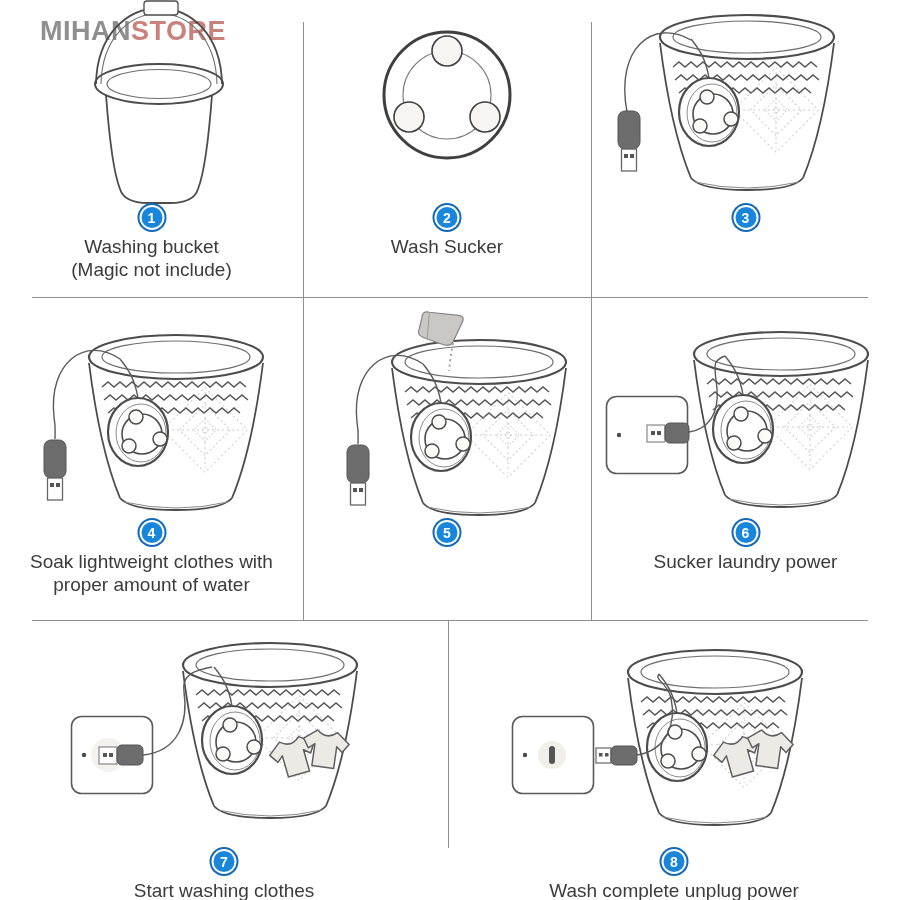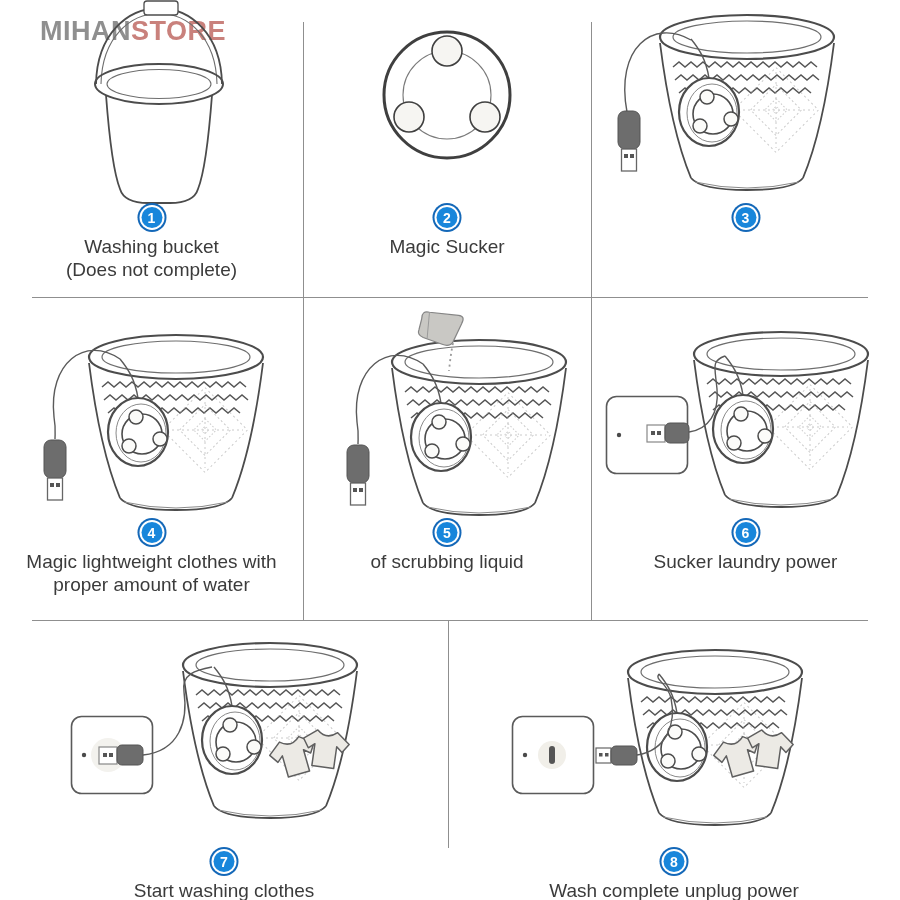--- a/index.html
+++ b/index.html
@@ -127,69 +127,68 @@
   <div class="hline" style="left:32px;top:297px;width:836px"></div>
   <div class="hline" style="left:32px;top:620px;width:836px"></div>
 
   <div class="cell r1" id="cell1">
     <svg class="art" width="303" height="297" viewBox="0 0 303 297">
       <use href="#s-bucket1" x="88" y="-2" width="150" height="212"></use>
     </svg>
     <div class="badge">1</div>
     <div class="caption">
       <div>Washing bucket</div>
-      <div>(Does not complete)</div>
+      <div>(Magic not include)</div>
     </div>
   </div>
 
   <div class="cell r1" id="cell2">
     <svg class="art" width="288" height="297" viewBox="0 0 288 297">
       <use href="#s-sucker" x="74" y="25" width="140" height="140"></use>
     </svg>
     <div class="badge">2</div>
     <div class="caption">
-      <div>Magic Sucker</div>
+      <div>Wash Sucker</div>
     </div>
   </div>
 
   <div class="cell r1" id="cell3">
     <svg class="art" width="309" height="297" viewBox="0 0 309 297">
       <use href="#s-bucket" x="52" y="10" width="208" height="190"></use>
       <path d="M100 40 C62 18 24 48 36 112" stroke="#5a5a5a" stroke-width="1.4" fill="none"></path>
       <use href="#s-plug-v" x="23" y="110" width="30" height="64"></use>
     </svg>
     <div class="badge">3</div>
   </div>
 
   <div class="cell r2" id="cell4">
     <svg class="art" width="303" height="323" viewBox="0 0 303 323">
       <use href="#s-bucket" x="72" y="33" width="208" height="190"></use>
       <path d="M120 62 C85 38 48 66 54 120 C56 132 55 136 55 142" stroke="#5a5a5a" stroke-width="1.4" fill="none"></path>
       <use href="#s-plug-v" x="40" y="142" width="30" height="64"></use>
     </svg>
     <div class="badge">4</div>
     <div class="caption">
-      <div>Magic lightweight clothes with</div>
+      <div>Soak lightweight clothes with</div>
       <div>proper amount of water</div>
     </div>
   </div>
 
   <div class="cell r2" id="cell5">
     <svg class="art" width="288" height="323" viewBox="0 0 288 323">
       <use href="#s-bucket" x="72" y="38" width="208" height="190"></use>
       <path d="M120 67 C85 43 48 71 54 125 C56 137 55 141 55 147" stroke="#5a5a5a" stroke-width="1.4" fill="none"></path>
       <use href="#s-plug-v" x="40" y="147" width="30" height="64"></use>
       <g transform="translate(118,8) rotate(14)">
         <use href="#s-packet" width="50" height="40"></use>
       </g>
       <path d="M150 46 C148 56 147 64 146 74" stroke="#9a9a9a" stroke-width="1.8" stroke-dasharray="2 3.5" fill="none"></path>
     </svg>
     <div class="badge">5</div>
     <div class="caption">
-      <div>of scrubbing liquid</div>
     </div>
   </div>
 
   <div class="cell r2" id="cell6">
     <svg class="art" width="309" height="323" viewBox="0 0 309 323">
       <use href="#s-bucket" x="86" y="30" width="208" height="190"></use>
       <use href="#s-socket" x="14" y="98" width="84" height="80"></use>
       <rect x="56" y="128" width="18" height="17" fill="#fff" stroke="#888" stroke-width="1.2"></rect>
       <rect x="60" y="134" width="4" height="4" fill="#555"></rect>
       <rect x="66" y="134" width="4" height="4" fill="#555"></rect>

